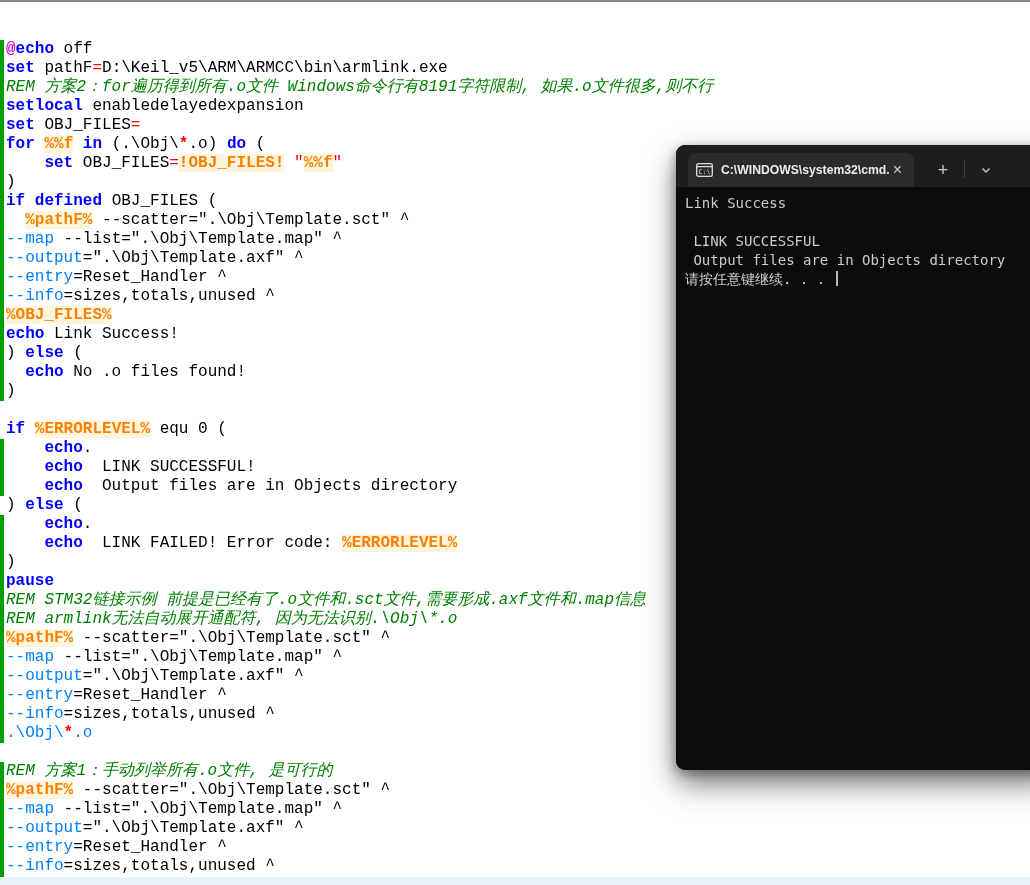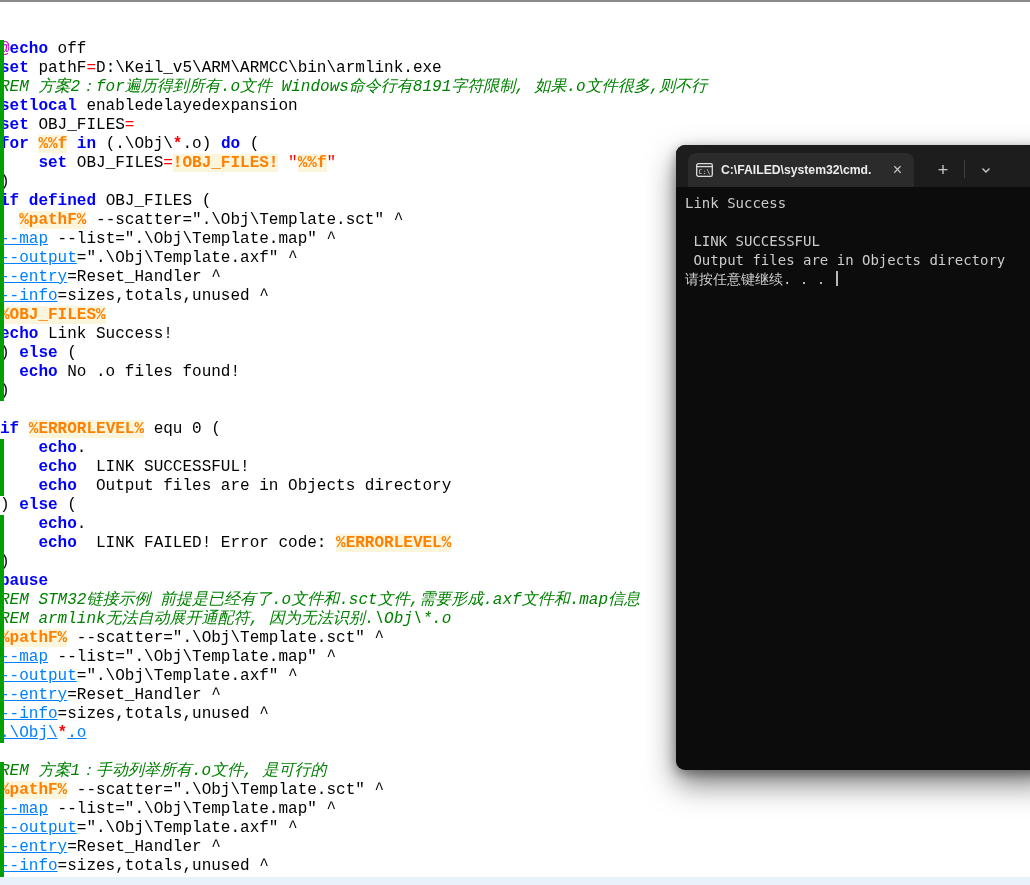--- a/index.html
+++ b/index.html
@@ -4,29 +4,29 @@
 <style>
   html,body{margin:0;padding:0;}
   #screen{position:relative;width:1030px;height:885px;background:#ffffff;overflow:hidden;
           font-family:"Liberation Sans",sans-serif;}
   .top-border{position:absolute;top:0;left:0;right:0;height:2px;background:#8a8a8a;}
 
   
   .editor{position:absolute;top:2px;left:0;right:0;bottom:8px;
           font-family:"Liberation Mono",monospace;font-size:16px;line-height:19px;
           white-space:pre;overflow:hidden;}
-  .line{height:19px;position:relative;}
+  .line{height:19px;position:relative;padding-left:6px;}
   .line .marker{position:absolute;left:0;top:0;width:4px;height:19px;background:#00a000;}
   .tk-kw{color:#0000ff;font-weight:bold;}
   .tk-txt{color:#000000;}
   .tk-rem{color:#008000;font-style:italic;}
   .tk-op{color:#ff0000;}
   .tk-star{color:#ff0000;font-weight:bold;}
   .tk-var{color:#ff8000;font-weight:bold;background:#fbf5dc;}
-  .tk-cmd{color:#0080ff;text-decoration:underline;}
+  .tk-cmd{color:#0080ff;}
   .tk-at{color:#cc00cc;font-weight:bold;}
   .hscroll{position:absolute;bottom:0;left:0;right:0;height:8px;background:#e9f1fa;}
 
   
   .terminal{position:absolute;left:676px;top:145px;width:378px;height:625px;
             background:#0c0c0c;border-radius:9px;
             box-shadow:0 14px 30px rgba(0,0,0,.50),0 4px 12px rgba(0,0,0,.35);}
   .tabbar{height:42px;background:#1d1d1d;border-radius:9px 9px 0 0;
           display:flex;align-items:flex-end;}
   .tab{margin-left:12px;width:226px;height:34px;background:#2b2b2b;
@@ -57,21 +57,21 @@
   <div class="hscroll"></div>
 
   <div class="terminal">
     <div class="tabbar">
       <div class="tab">
         <svg class="cmdicon" width="17" height="14" viewBox="0 0 17 14">
           <rect x="0.7" y="0.7" width="15.6" height="12.6" rx="1.6" fill="none" stroke="#dddddd" stroke-width="1.3"></rect>
           <line x1="0.7" y1="3.6" x2="16.3" y2="3.6" stroke="#dddddd" stroke-width="1.3"></line>
           <text x="2.6" y="11" font-size="6.5" fill="#dddddd" font-family="DejaVu Sans Mono, monospace">C:\</text>
         </svg>
-        <span class="tab-title">C:\FAILED\system32\cmd.</span>
+        <span class="tab-title">C:\WINDOWS\system32\cmd.</span>
         <span class="tab-close">×</span>
       </div>
       <span class="bar-btn plus">+</span>
       <span class="vsep"></span>
       <span class="bar-btn">
         <svg width="12" height="12" viewBox="0 0 12 12">
           <polyline points="2.5,4.5 6,8 9.5,4.5" fill="none" stroke="#c8c8c8" stroke-width="1.4"></polyline>
         </svg>
       </span>
     </div>

